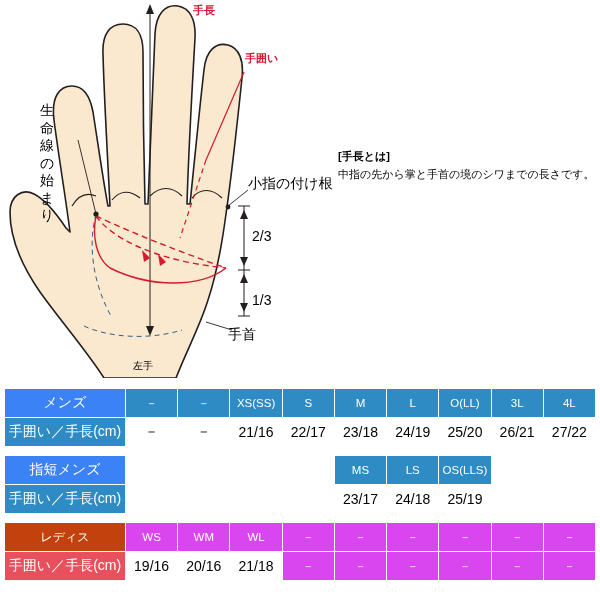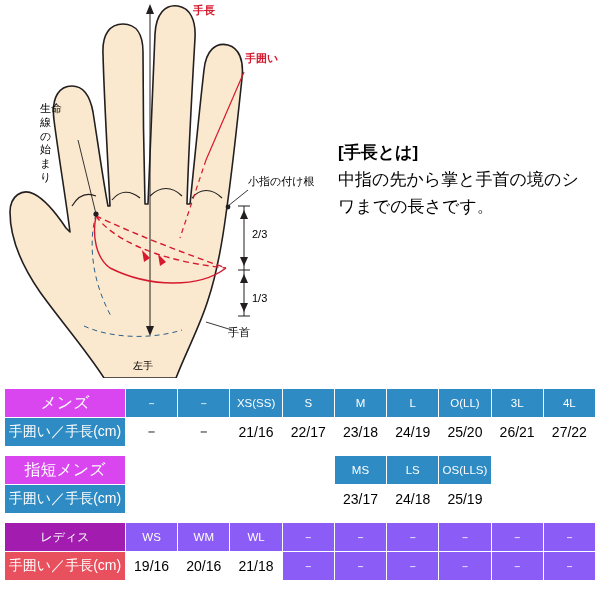--- a/index.html
+++ b/index.html
@@ -13,48 +13,48 @@
   }
   #wrap{position:relative;width:600px;height:600px;}
 
   
   #diagram{position:absolute;left:0;top:0;width:600px;height:378px;}
   #hand-svg{position:absolute;left:0;top:0;}
 
   .lbl{position:absolute;white-space:nowrap;line-height:1.25;}
 
   .lbl-red{color:#d6192e;font-size:11px;font-weight:bold;}
-  .lbl-blk{color:#000;font-size:11px;}
+  .lbl-blk{color:#000;font-size:14px;}
   .lbl-blk10{color:#000;font-size:10px;}
 
   
   #explain{
-    position:absolute;left:338px;top:140px;width:258px;
-    font-size:17px;line-height:1.55;color:#000;
+    position:absolute;left:338px;top:148px;width:258px;
+    font-size:11px;line-height:1.55;color:#000;
   }
   #explain .head{font-weight:bold;margin-bottom:1px;}
   #explain .para{margin-bottom:11px;}
 
   
   #tables{position:absolute;left:4px;top:388px;width:592px;}
   table{border-collapse:collapse;width:592px;table-layout:fixed;}
   table td{
     border:1px solid #ffffff;
     height:26px;
     text-align:center;
     vertical-align:middle;
     font-size:14px;
     color:#000;
     background:#ffffff;
   }
   .t-gap{height:8px;}
-  .hdr-blue{background:#d946ef;color:#ffffff;font-weight:normal;font-size:16px;}
-  .hdr-red{background:#a21caf;color:#ffffff;font-size:12px;}
+  .hdr-blue{background:#3b82f6;color:#ffffff;font-weight:normal;font-size:14px;}
+  .hdr-red{background:#c2410c;color:#ffffff;font-size:12px;}
   .cell-blue{background:#2e8bc4;color:#ffffff;font-size:11.5px;}
-  .cell-red{background:#8b5cf6;color:#ffffff;font-size:11.5px;}
+  .cell-red{background:#d946ef;color:#ffffff;font-size:11.5px;}
   .row-label-blue{background:#2e8bc4;color:#fff;text-align:center;}
   .row-label-red{background:#e8505e;color:#fff;text-align:center;}
 </style>
 </head>
 <body>
 
 <div id="wrap">
 
   <div id="diagram">
 

